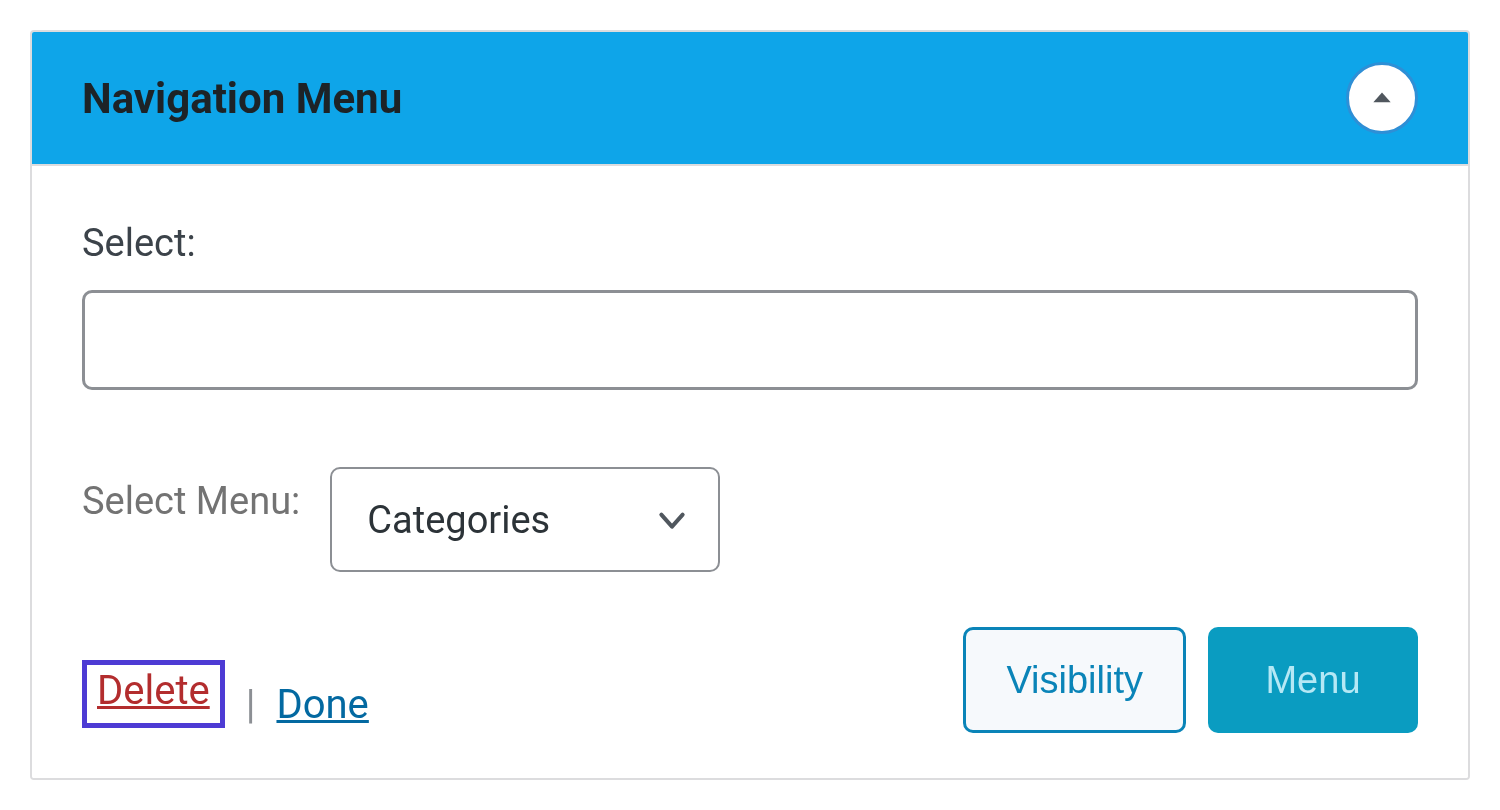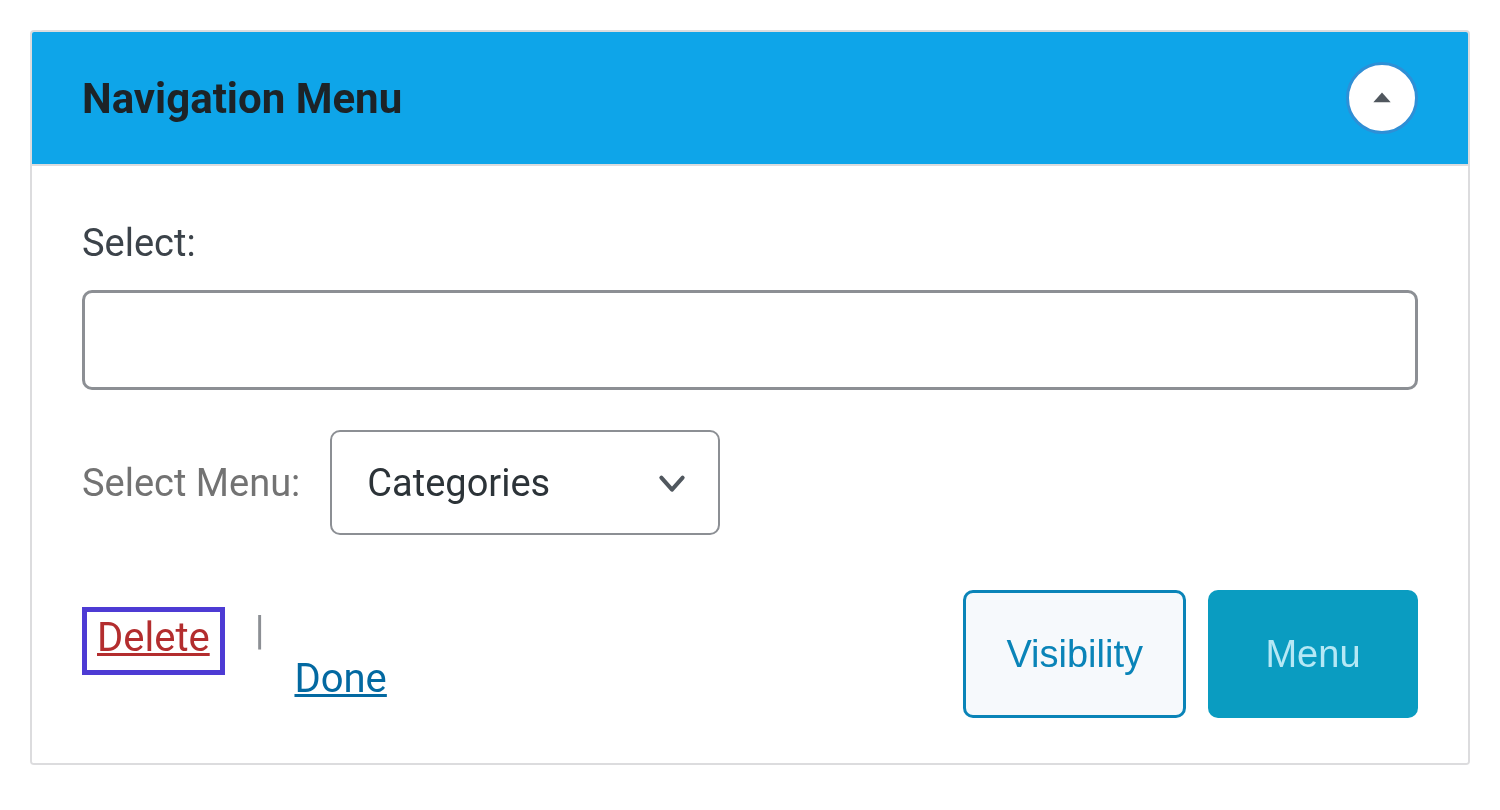--- a/index.html
+++ b/index.html
@@ -84,34 +84,35 @@
       gap: 22px;
       height: 105px;
       padding: 0 30px 0 35px;
       border: 2px solid #8c8f94;
       border-radius: 10px;
       font-size: 38px;
       color: #2c3338;
       background: #ffffff;
       cursor: pointer;
       min-width: 390px;
+      margin-top: 37px;
     }
     .menu-select svg {
       width: 32px;
       height: 32px;
     }
     .actions-row {
       display: flex;
       align-items: center;
       justify-content: space-between;
     }
     .left-actions {
       display: flex;
-      align-items: flex-start;
-      gap: 30px;
+      align-items: flex-end;
+      gap: 21px;
       font-size: 40px;
     }
     .delete-link {
       color: #b32d2e;
       text-decoration: underline;
       text-decoration-thickness: 3px;
       cursor: pointer;
       border: 5px solid #4d3bd4;
       padding: 2px 10px 8px 10px;
       display: inline-block;
@@ -127,21 +128,21 @@
       text-decoration-thickness: 3px;
       cursor: pointer;
       margin-top: 48px;
     }
     .right-actions {
       display: flex;
       align-items: center;
       gap: 22px;
     }
     .btn {
-      height: 128px;
+      height: 106px;
       padding: 0 40px;
       border-radius: 10px;
       font-size: 38px;
       cursor: pointer;
       display: flex;
       align-items: center;
       justify-content: center;
     }
     .btn-visibility {
       background: #f6f9fc;

